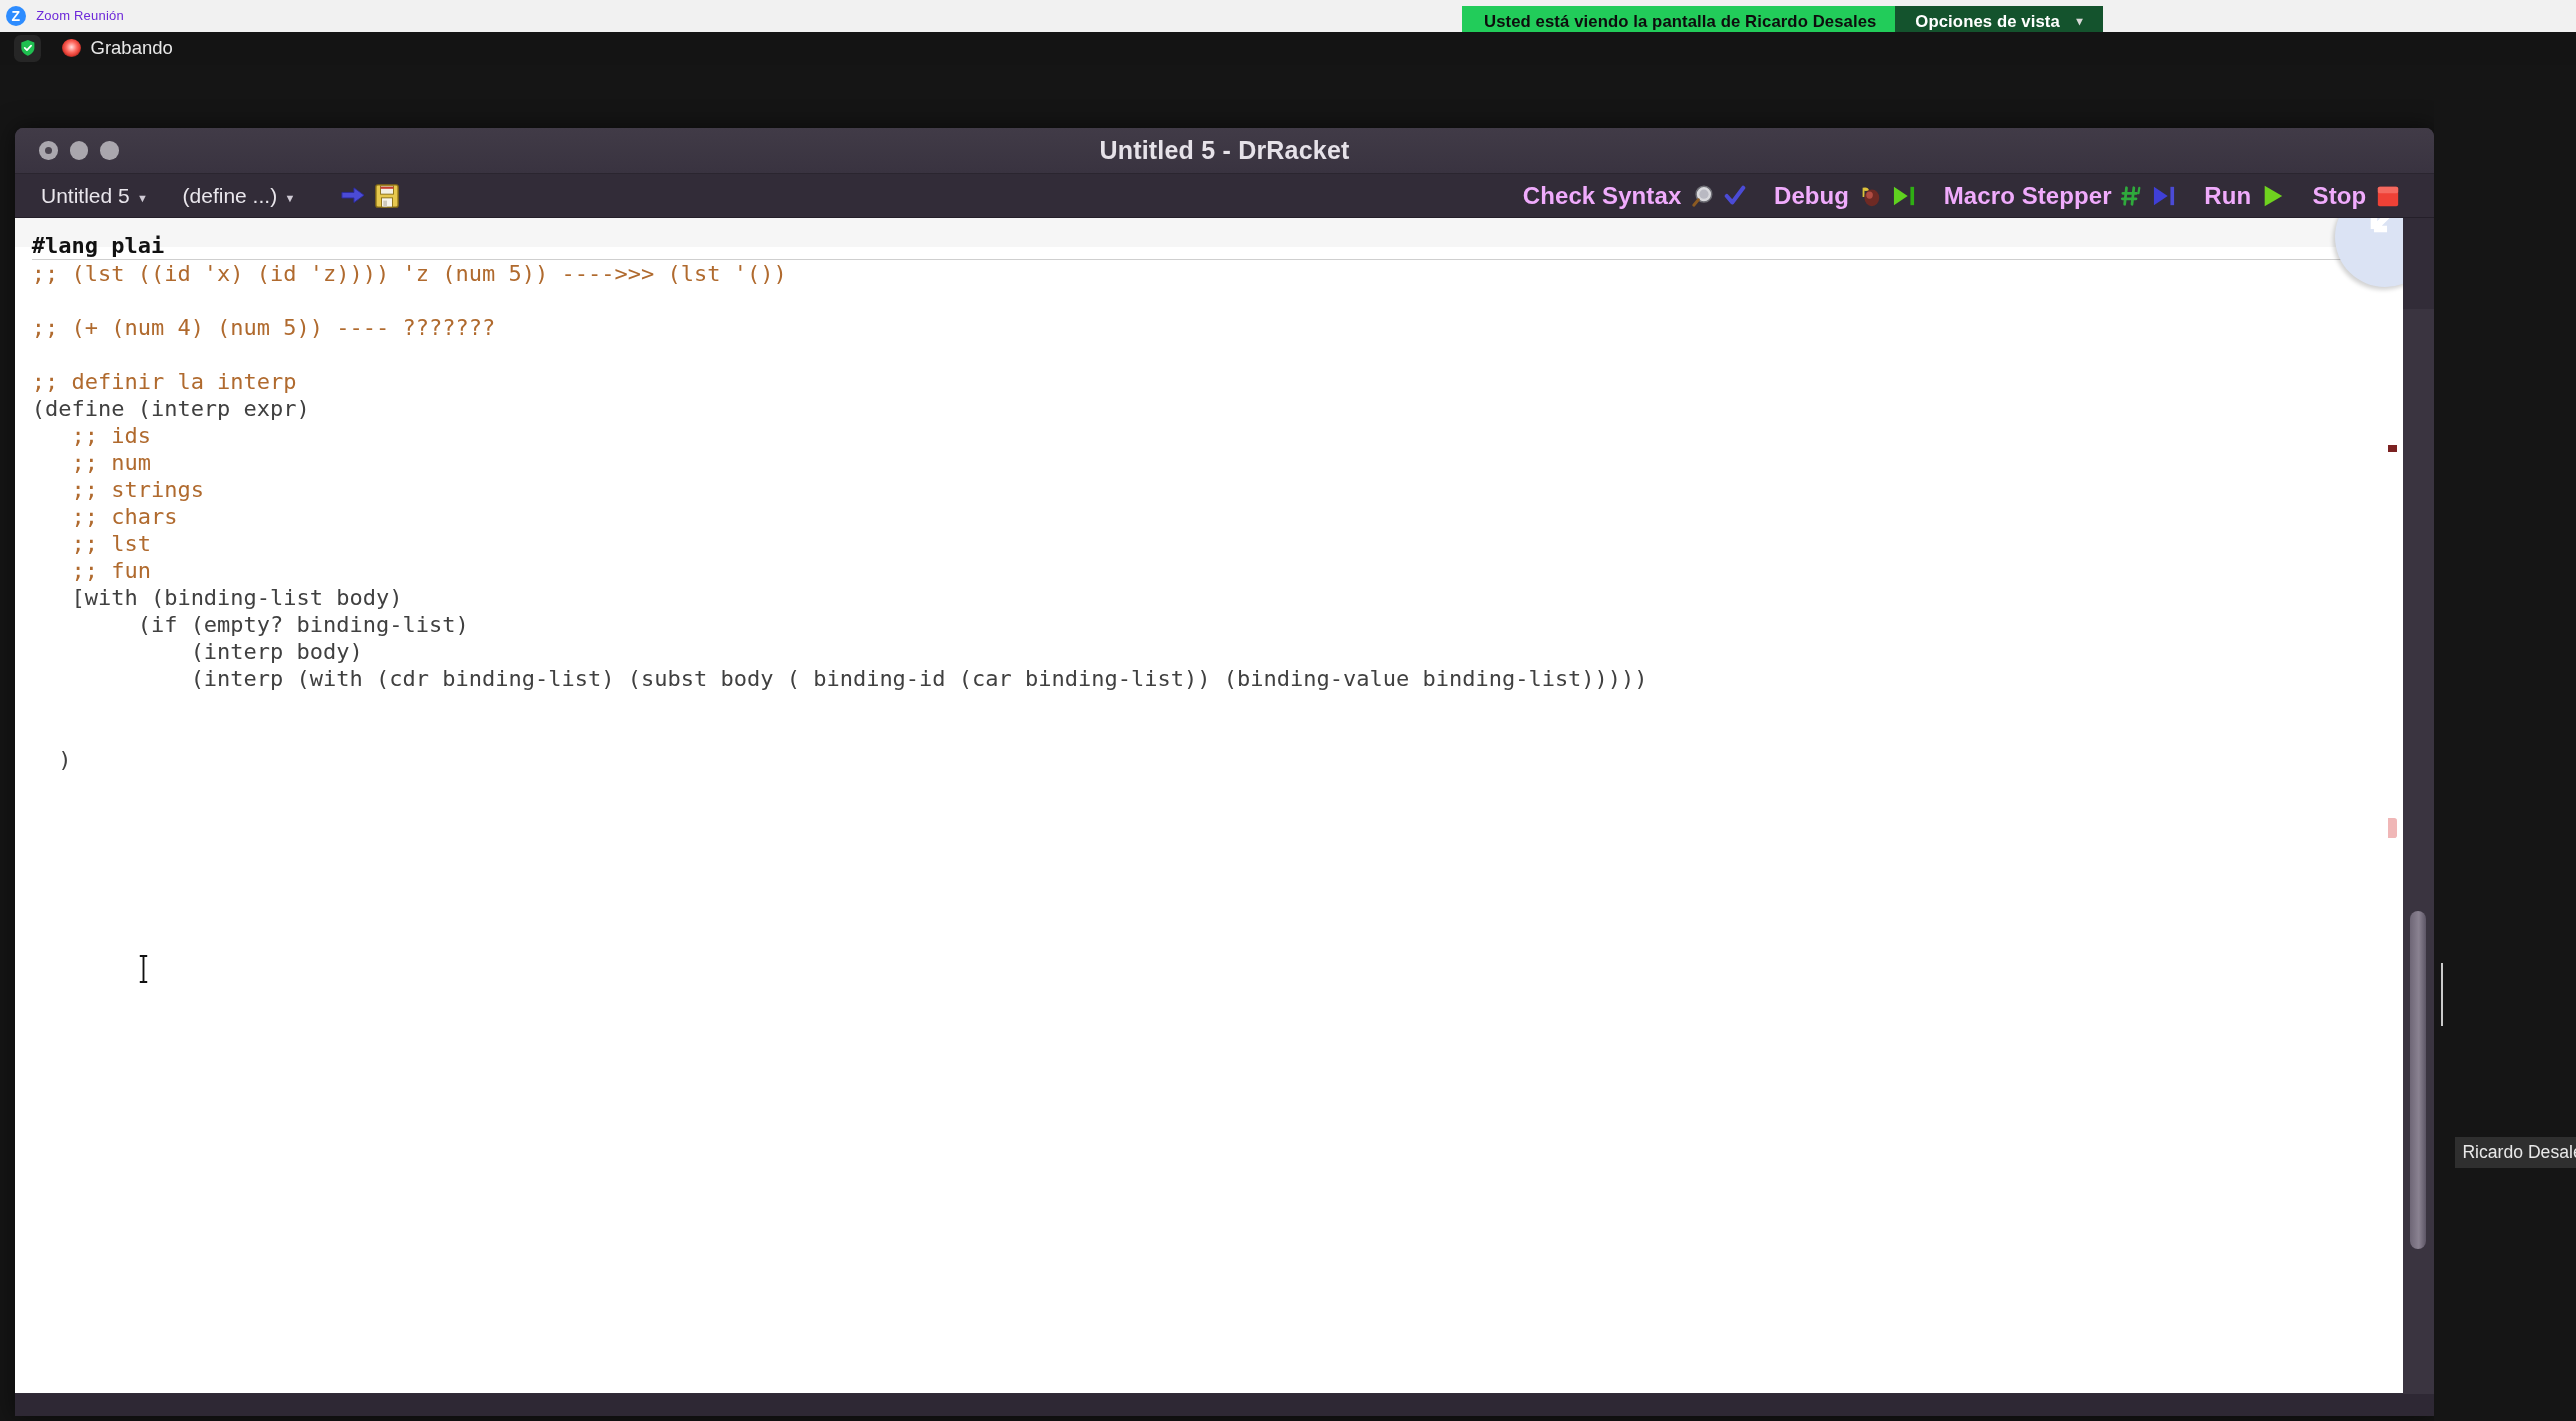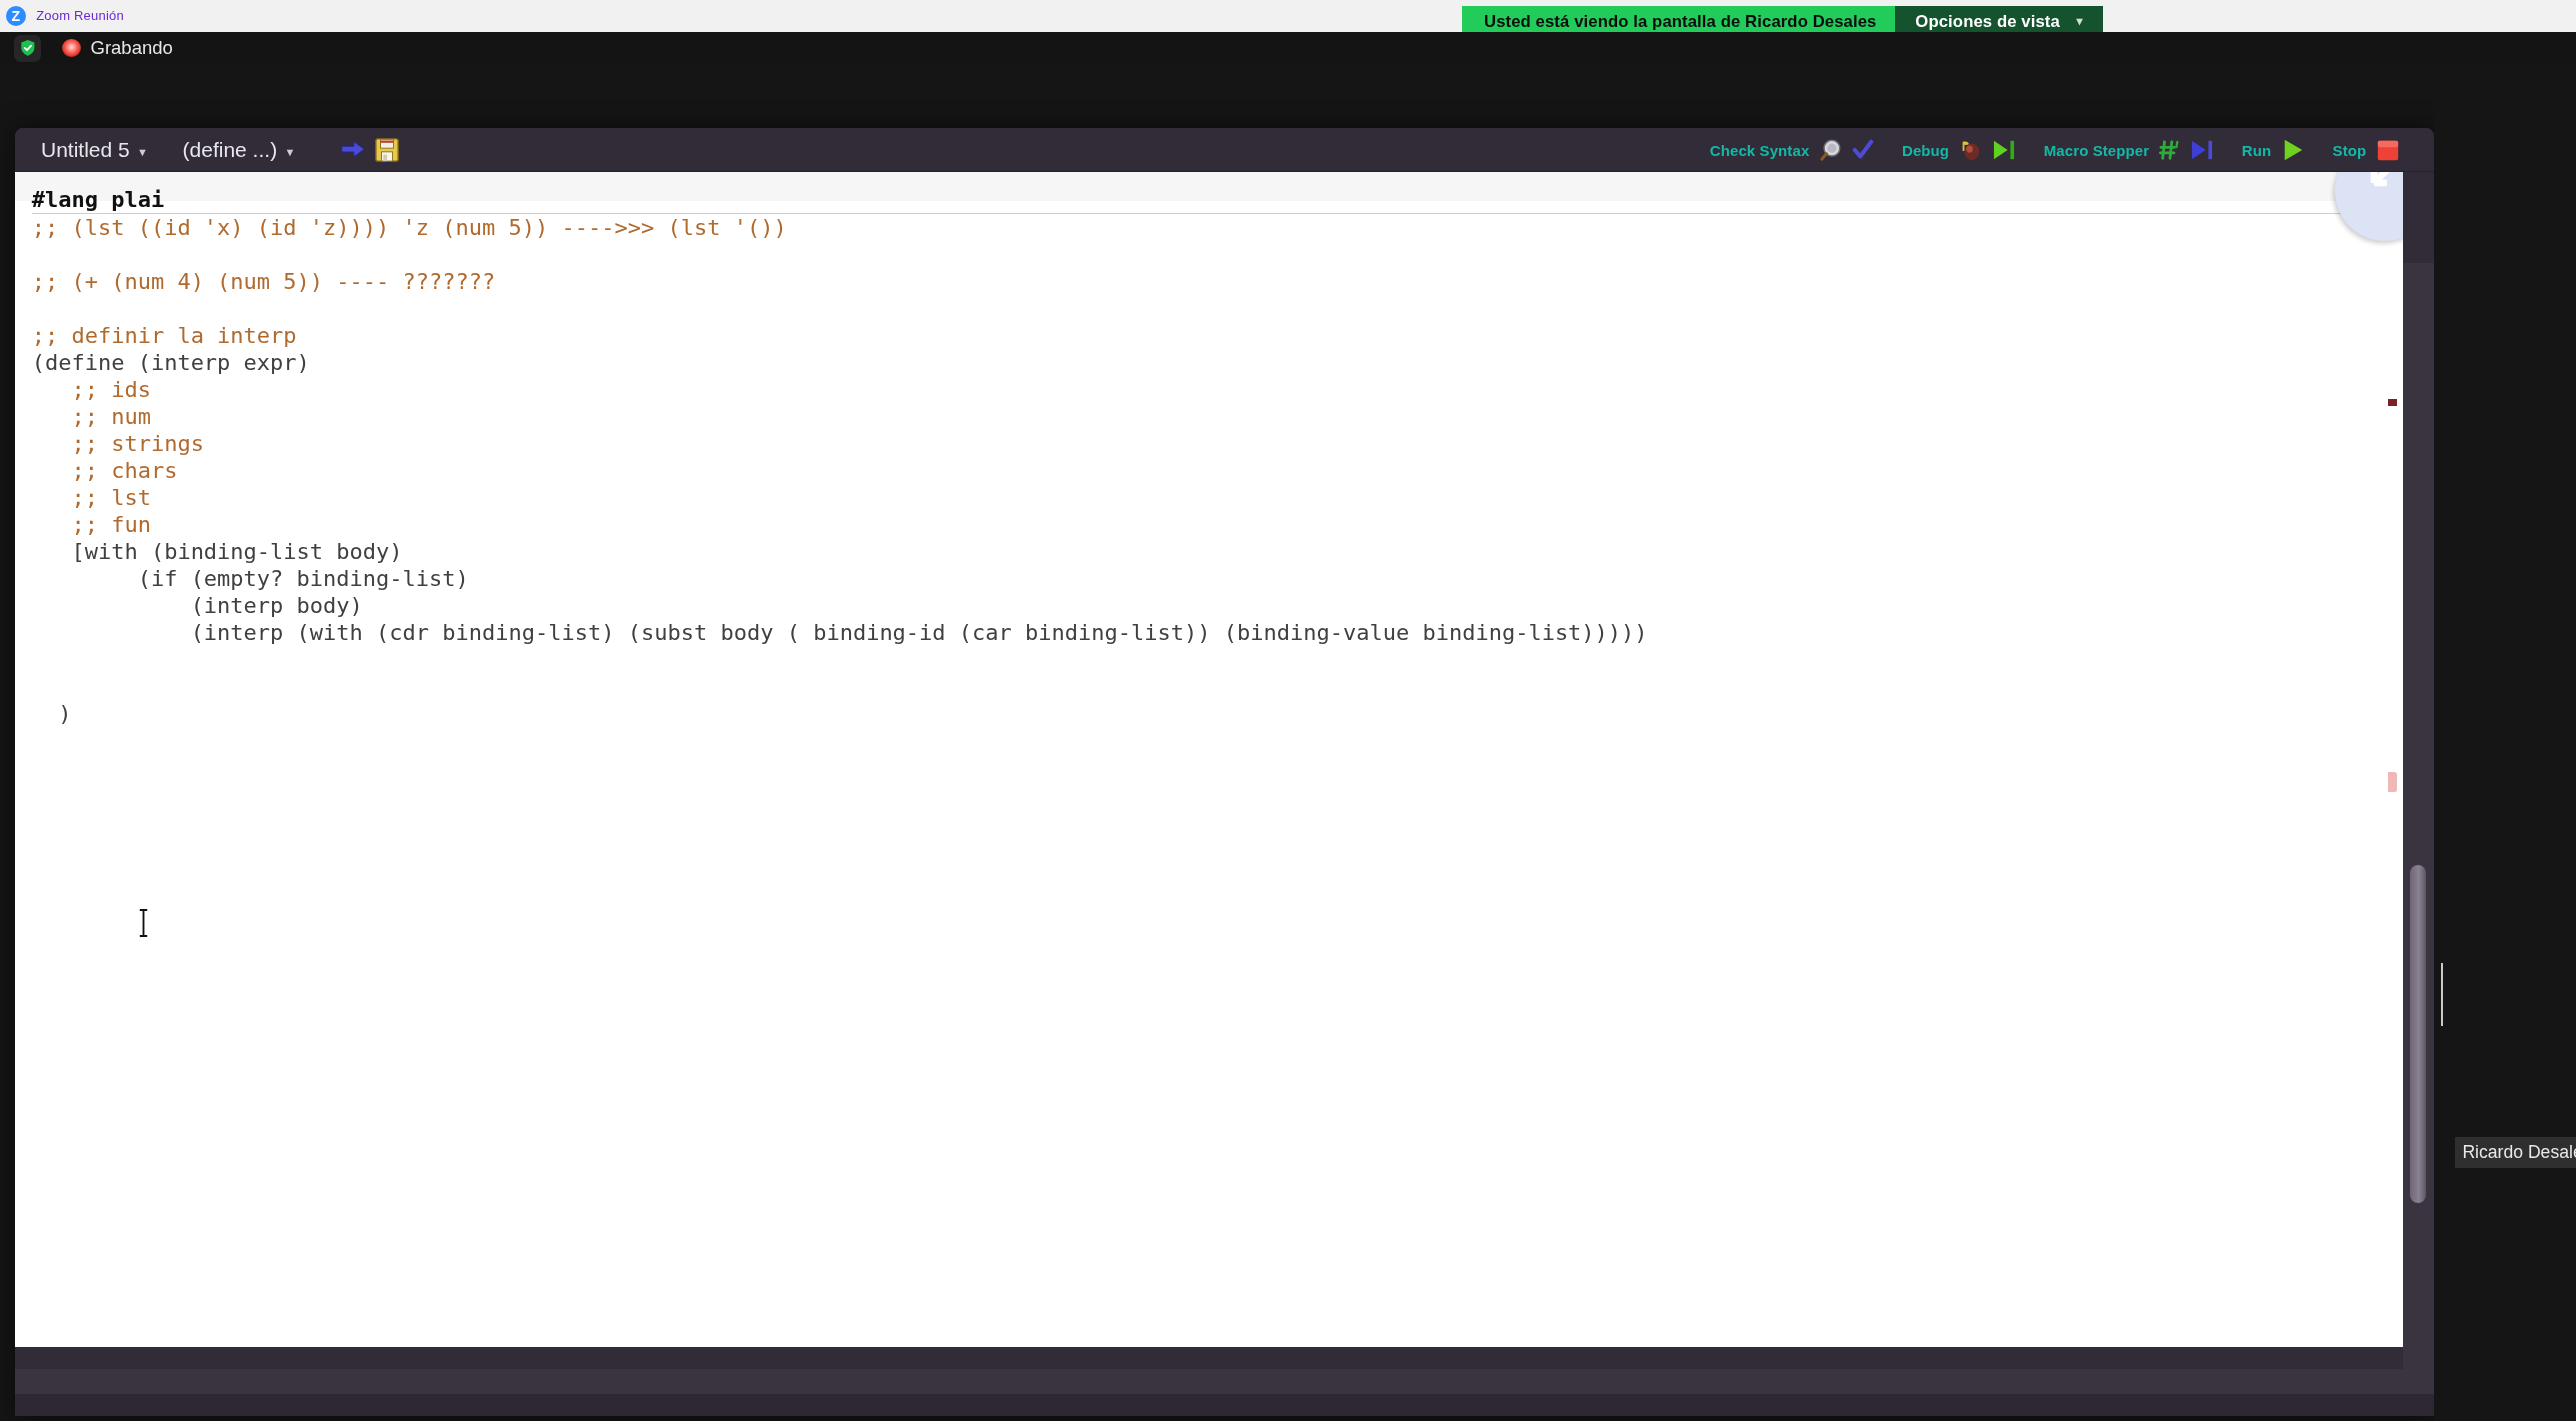--- a/index.html
+++ b/index.html
@@ -108,21 +108,21 @@
   .tb-icons { display: flex; align-items: center; gap: 9.3px; margin-left: 20.4px; }
   .arrow-ico { width: 24px; height: 20.4px; display:block; }
   .floppy-ico { width: 26px; height: 24px; display:block; }
 
   .tb-right {
     position: absolute; right: 20.4px; top: 0; height: 44px;
     display: flex; align-items: center; gap: 0;
   }
   .tb-btn {
     display: flex; align-items: center; gap: 9.3px;
-    padding: 0 14px; font-size: 15px; color: #14b8a6; font-weight: bold;
+    padding: 0 14px; font-size: 24px; color: #f0abfc; font-weight: bold;
     letter-spacing: 0.1px;
     justify-content: flex-end;
   }
   .ico { display: block; }
 
   
   #editor-wrap {
     position: relative; width: 100%; height: 1197px;
     background: #322c38; display: flex;
   }
@@ -240,20 +240,28 @@
     </svg>
   </div>
   <div id="rec-dot-wrap">
     <div id="rec-dot"></div>
   </div>
   <div id="rec-label">Grabando</div>
 </div>
 
 <div id="drracket">
 
+  <div id="dr-titlebar">
+    <div id="traffic">
+      <span class="light close"></span>
+      <span class="light"></span>
+      <span class="light"></span>
+    </div>
+    <div id="dr-window-title">Untitled 5 - DrRacket</div>
+  </div>
 
   <div id="dr-toolbar">
     <div class="tb-left">
       <div class="tb-chip">
         <span>Untitled 5</span>
         <span class="caret">▼</span>
       </div>
       <div class="tb-chip">
         <span>(define ...)</span>
         <span class="caret">▼</span>

